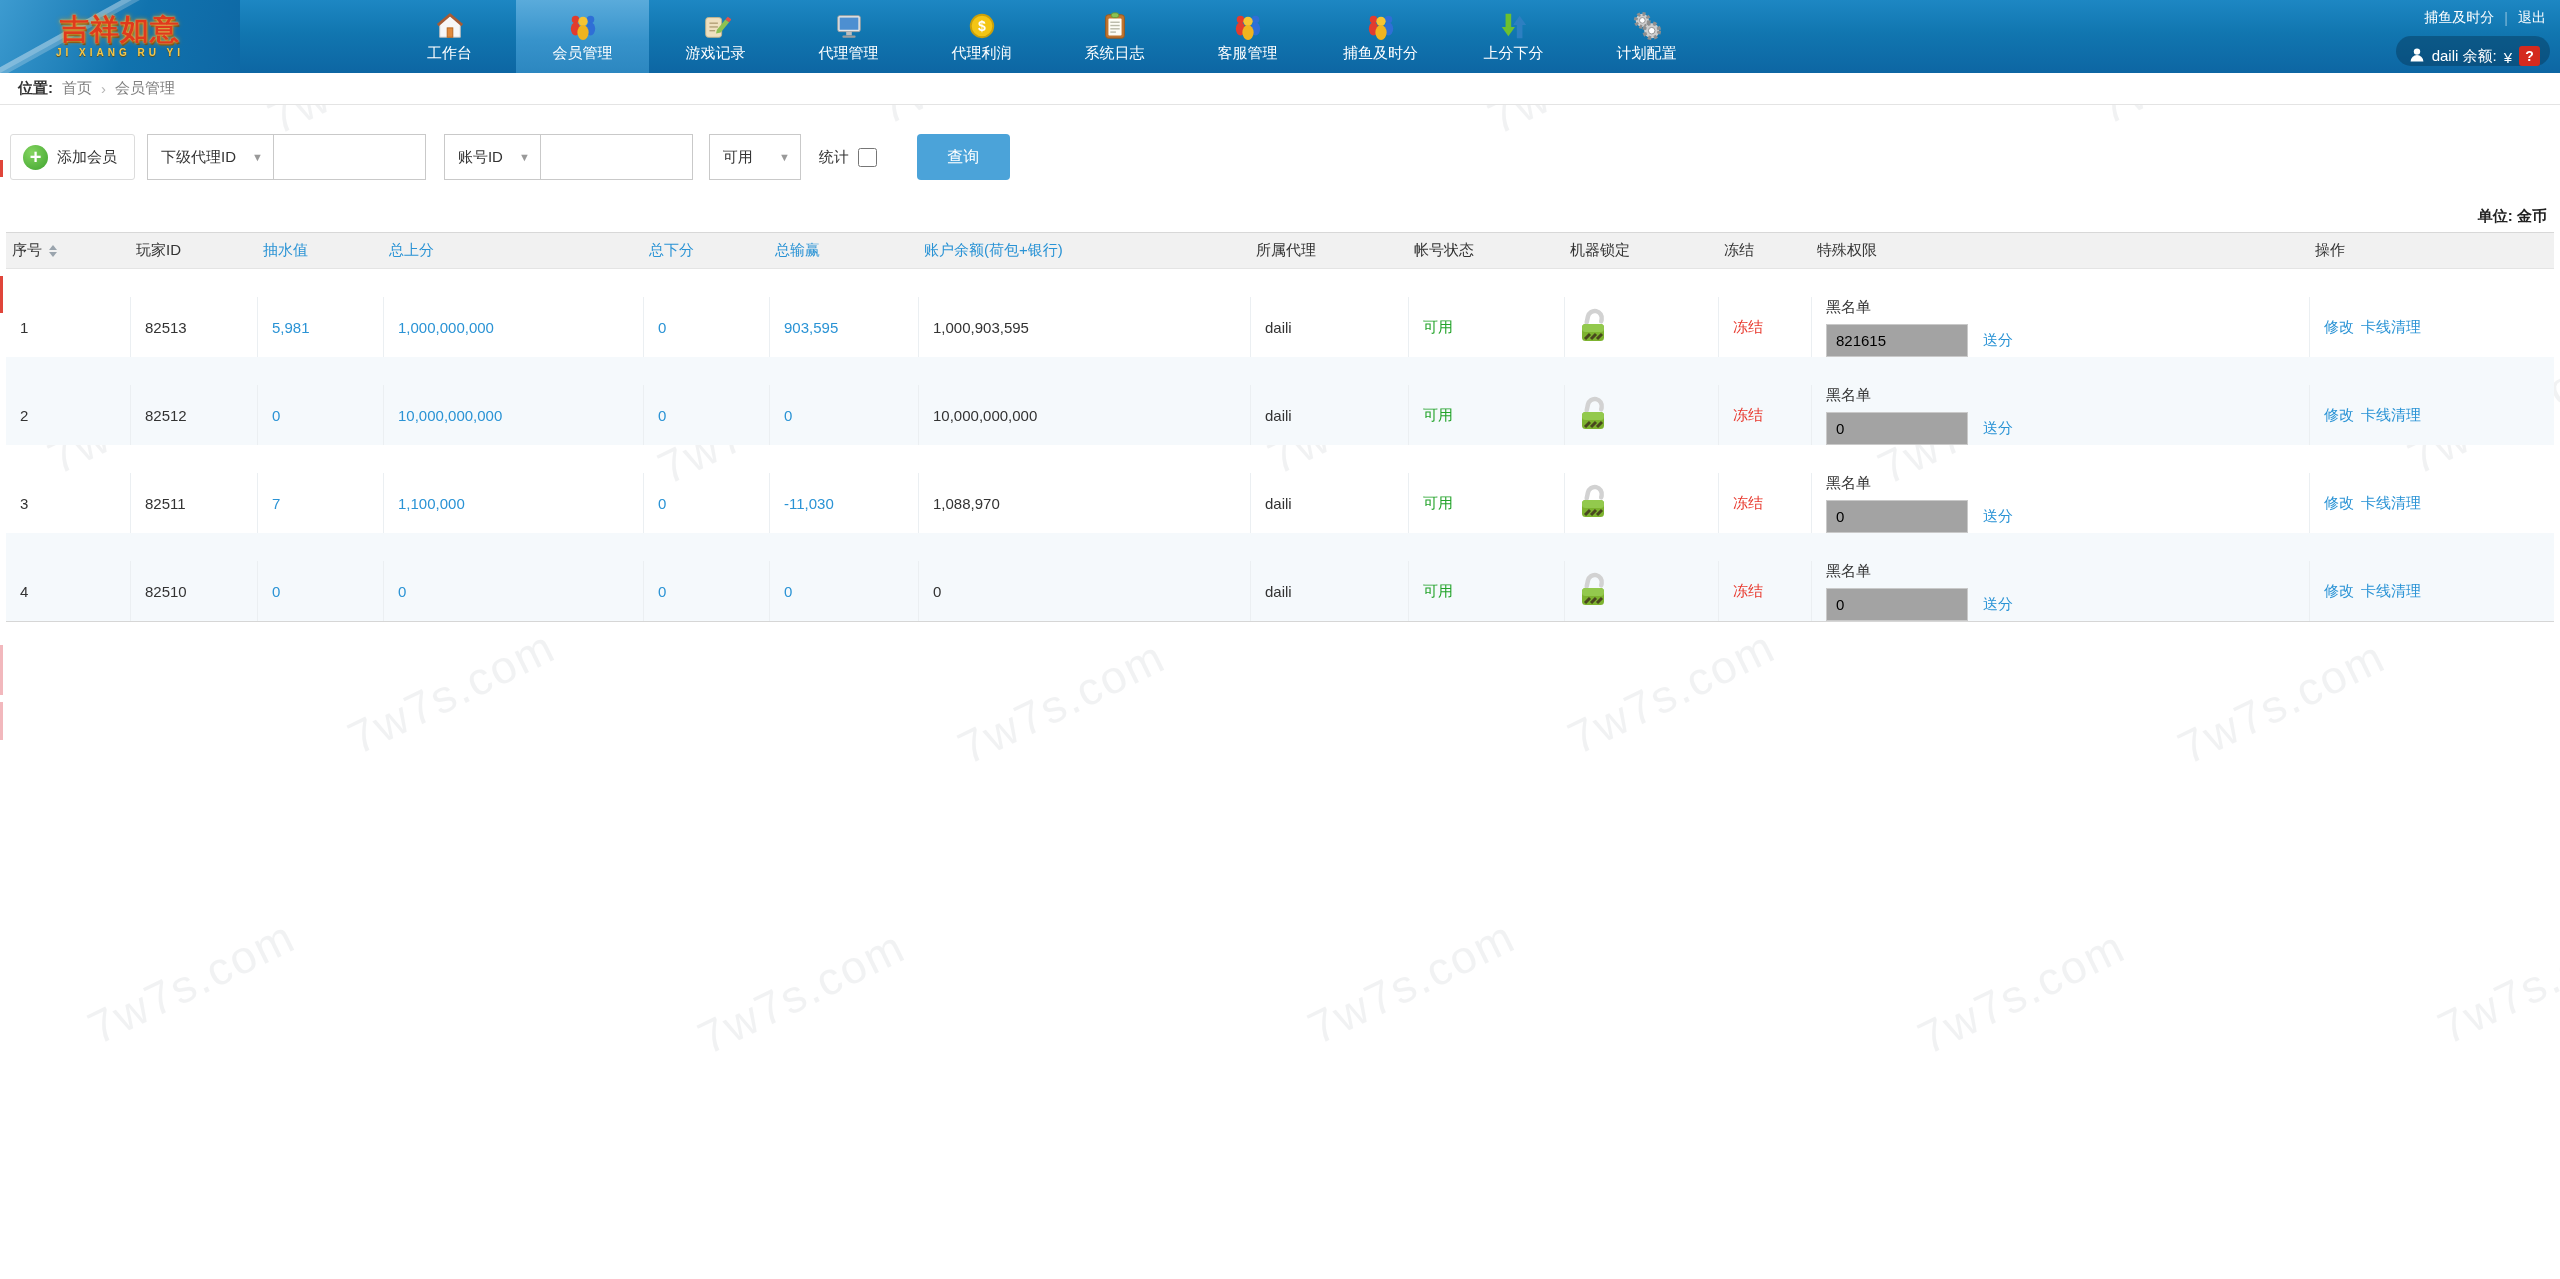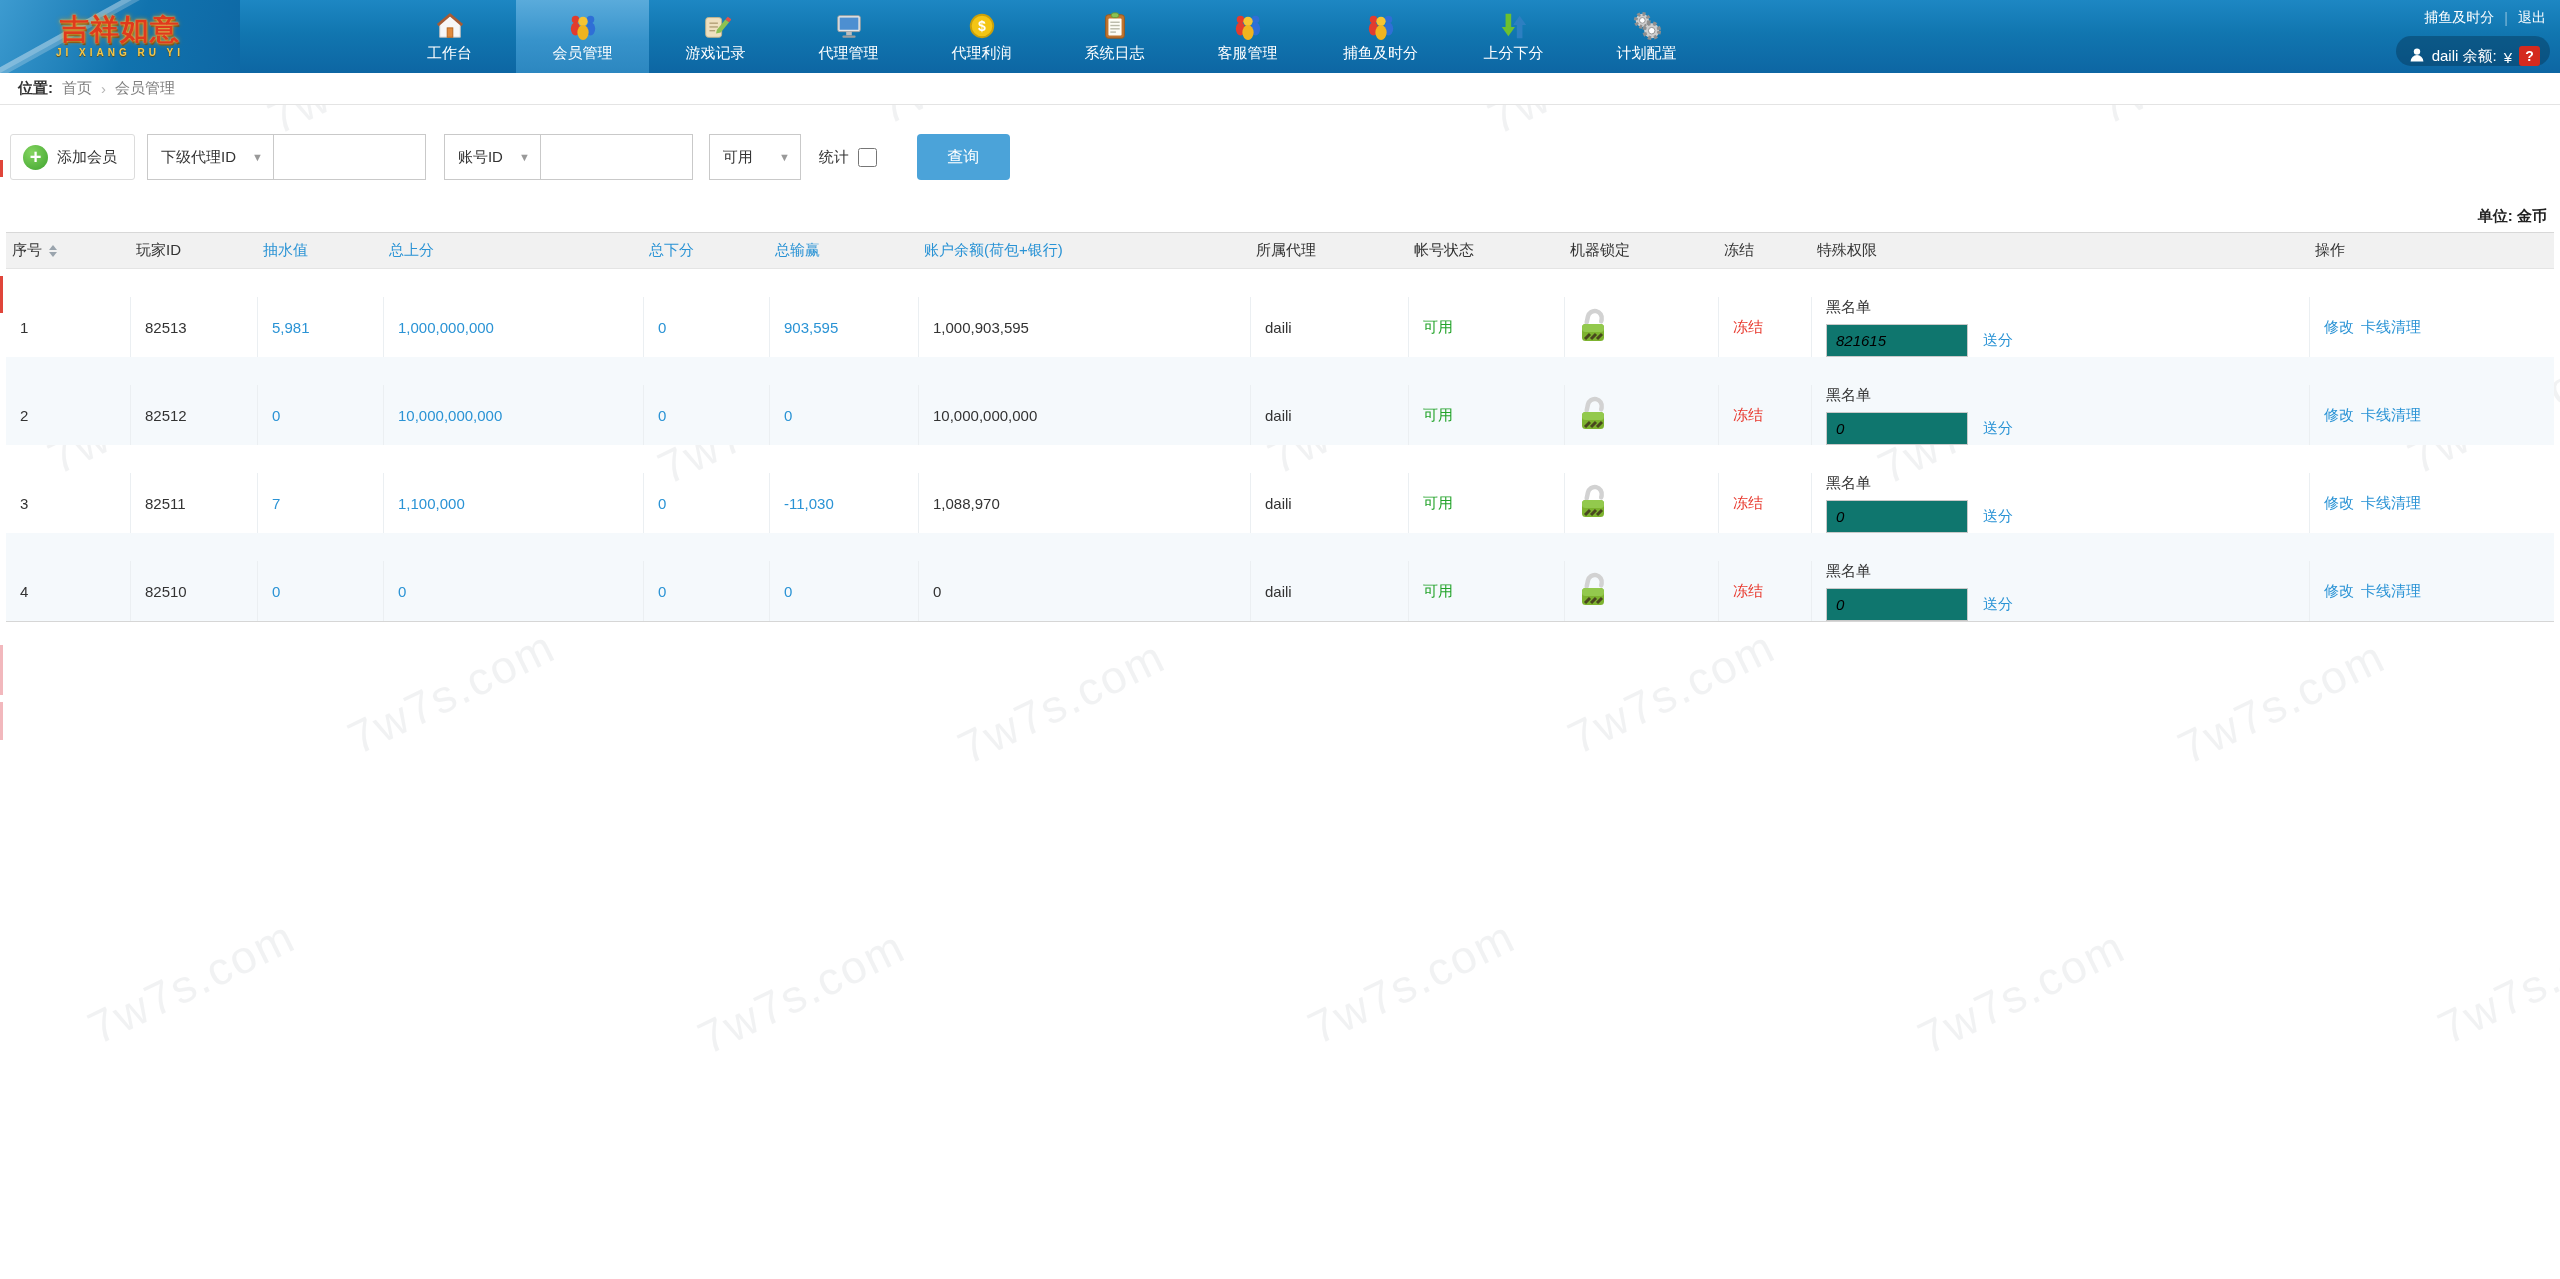--- a/index.html
+++ b/index.html
@@ -71,21 +71,21 @@
   .tbody .tr { height:88px; }
   .tbody .tr:nth-child(even) { background:#f5f9fc; }
   .td { display:flex; align-items:center; padding-left:14px; border-left:1px solid #ebeff2;margin-top:28px; }
   .td:first-child { border-left:none; }
   .link { color:#2a93d5; cursor:pointer; }
   .green { color:#23a32a; }
   .red { color:#e8392e; cursor:pointer; }
   .special { flex-direction:column; align-items:flex-start; justify-content:center; gap:7px; }
   .bl-row { display:flex; align-items:center; gap:15px; }
   .bl-input { width:142px; height:33px; border:1px solid #c9c9c9; padding:0 9px; font-size:15px;
-    font-family:inherit; background:#0f766e;font-style:italic; }
+    font-family:inherit; background:#a3a3a3; }
   .ops { gap:7px; }
   .sort { display:inline-flex; flex-direction:column; gap:2px; margin-left:2px; }
   .sort i { width:0; height:0; border-left:4px solid transparent; border-right:4px solid transparent; }
   .sort .up { border-bottom:5px solid #9aa4ad; }
   .sort .down { border-top:5px solid #9aa4ad; }
   
   .watermark { position:absolute; inset:0; pointer-events:none; z-index:1; }
   .watermark span { position:absolute; font-size:46px; letter-spacing:2px;
     color:rgba(125,138,150,.11); transform:rotate(-26deg); white-space:nowrap; }
   .red-tick { position:absolute; left:0; width:3px; background:#e0453a; z-index:3; }

